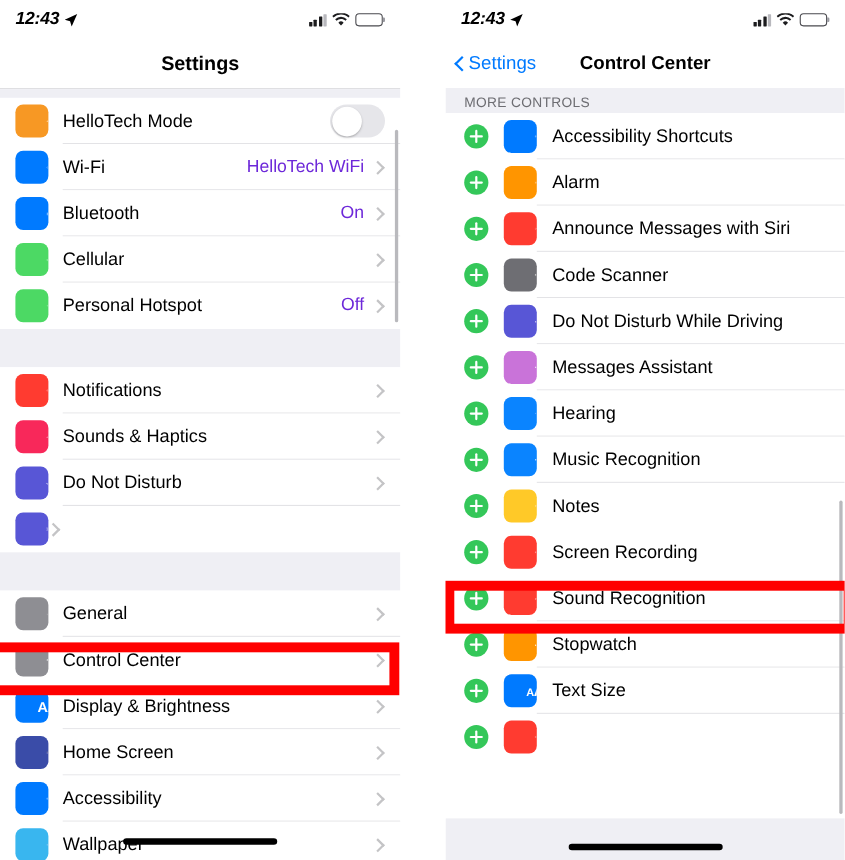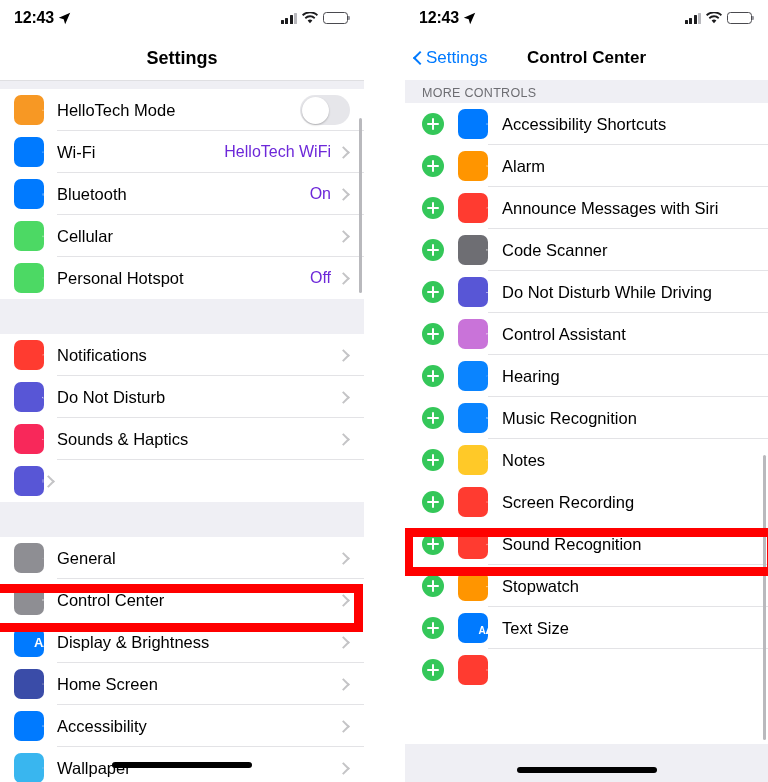--- a/index.html
+++ b/index.html
@@ -15,20 +15,21 @@
   .phone { position: relative; height: 782px; background: #fff; overflow: hidden; }
   .phone-left  { width: 364px; }
   .gap { width: 41px; height: 782px; background: #ffffff; }
   .phone-right { width: 363px; }
 
   
   .statusbar {
     height: 36px; display: flex; align-items: center;
     justify-content: space-between; padding: 0 16px 0 14px;
     background: #ffffff;
+    font-style: italic;
   }
   .status-time {
     font-size: 16px; font-weight: bold; color: #000;
     letter-spacing: -0.2px; display: flex; align-items: center; gap: 4px;
   }
   .loc-arrow { display: inline-block; }
   .status-right { display: flex; align-items: center; gap: 5px; }
   .bars { display: flex; align-items: flex-end; gap: 1.5px; height: 11px; }
   .bars i { display: block; width: 3px; background: #1c1c1e; border-radius: 0.5px; }
   .bars i:nth-child(1) { height: 4px; }
@@ -263,37 +264,37 @@
           <svg width="22" height="22" viewBox="0 0 24 24">
               <rect x="4.5" y="5.5" width="15" height="14" rx="4.2" fill="none" stroke="#fff" stroke-width="2.1"></rect>
               <circle cx="18.3" cy="6" r="3.4" fill="#fff"></circle>
             </svg>
         </span>
         <span class="row-label">Notifications</span>
         <span class="chev"></span>
         <span class="row-sep"></span>
       </div>
       <div class="row">
-        <span class="icon" style="background:#5856d6">
-          <svg width="19" height="19" viewBox="0 0 24 24">
-              <path d="M20 15.2A8.6 8.6 0 0 1 9.2 4.2 8.6 8.6 0 1 0 20 15.2z" fill="#fff"></path>
-            </svg>
-        </span>
-        <span class="row-label">Do Not Disturb</span>
-        <span class="chev"></span>
-        <span class="row-sep"></span>
-      </div>
-      <div class="row">
         <span class="icon" style="background:#f8285a">
           <svg width="21" height="21" viewBox="0 0 24 24">
               <path d="M4 9.5h3.5L12 5.2v13.6L7.5 14.5H4z" fill="#fff"></path>
               <path d="M15 9.2a4 4 0 0 1 0 5.6M17.6 7a7.3 7.3 0 0 1 0 10" fill="none" stroke="#fff" stroke-width="1.8" stroke-linecap="round"></path>
             </svg>
         </span>
         <span class="row-label">Sounds &amp; Haptics</span>
+        <span class="chev"></span>
+        <span class="row-sep"></span>
+      </div>
+      <div class="row">
+        <span class="icon" style="background:#5856d6">
+          <svg width="19" height="19" viewBox="0 0 24 24">
+              <path d="M20 15.2A8.6 8.6 0 0 1 9.2 4.2 8.6 8.6 0 1 0 20 15.2z" fill="#fff"></path>
+            </svg>
+        </span>
+        <span class="row-label">Do Not Disturb</span>
         <span class="chev"></span>
         <span class="row-sep"></span>
       </div>
       <div class="row">
         <span class="icon" style="background:#5856d6">
           <svg width="17" height="20" viewBox="0 0 18 24" fill="none" stroke="#fff" stroke-width="2" stroke-linecap="round">
               <path d="M3 3h12M3 21h12M4.5 3c0 5 4.5 6.3 4.5 9s-4.5 4-4.5 9M13.5 3c0 5-4.5 6.3-4.5 9s4.5 4 4.5 9"></path>
             </svg>
         </span>
         <span class="chev"></span>
@@ -511,21 +512,21 @@
 
       <div class="row row-ctrl">
         <span class="plus"></span>
         <span class="icon" style="background:#c973d9">
           <svg width="22" height="22" viewBox="0 0 24 24">
               <path d="M5 6.6a2.6 2.6 0 0 1 2.6-2.6h8.8A2.6 2.6 0 0 1 19 6.6v6.6a2.6 2.6 0 0 1-2.6 2.6h-4.2l-4.4 3.8v-3.8H7.6A2.6 2.6 0 0 1 5 13.2z" fill="#fff"></path>
               <rect x="11.1" y="6.6" width="1.9" height="4.6" rx="0.9" fill="#c973d9"></rect>
               <circle cx="12.05" cy="13.1" r="1.05" fill="#c973d9"></circle>
             </svg>
         </span>
-        <span class="row-label">Control Assistant</span>
+        <span class="row-label">Messages Assistant</span>
         <span class="row-sep"></span>
       </div>
 
 
       <div class="row row-ctrl">
         <span class="plus"></span>
         <span class="icon" style="background:#0a84ff">
           <svg width="22" height="22" viewBox="0 0 24 24" fill="none" stroke="#fff" stroke-width="1.7" stroke-linecap="round">
             <path d="M8 9.2a4.2 4.2 0 1 1 8.4 0c0 2.6-2.4 3.3-3.3 5-.7 1.3-.3 3.4-2.4 3.4a2.3 2.3 0 0 1-2.3-2.3"></path>
             <path d="M11 9.6a1.4 1.4 0 1 1 2.8 0c0 1.2-1.4 1.6-1.4 2.6"></path>

